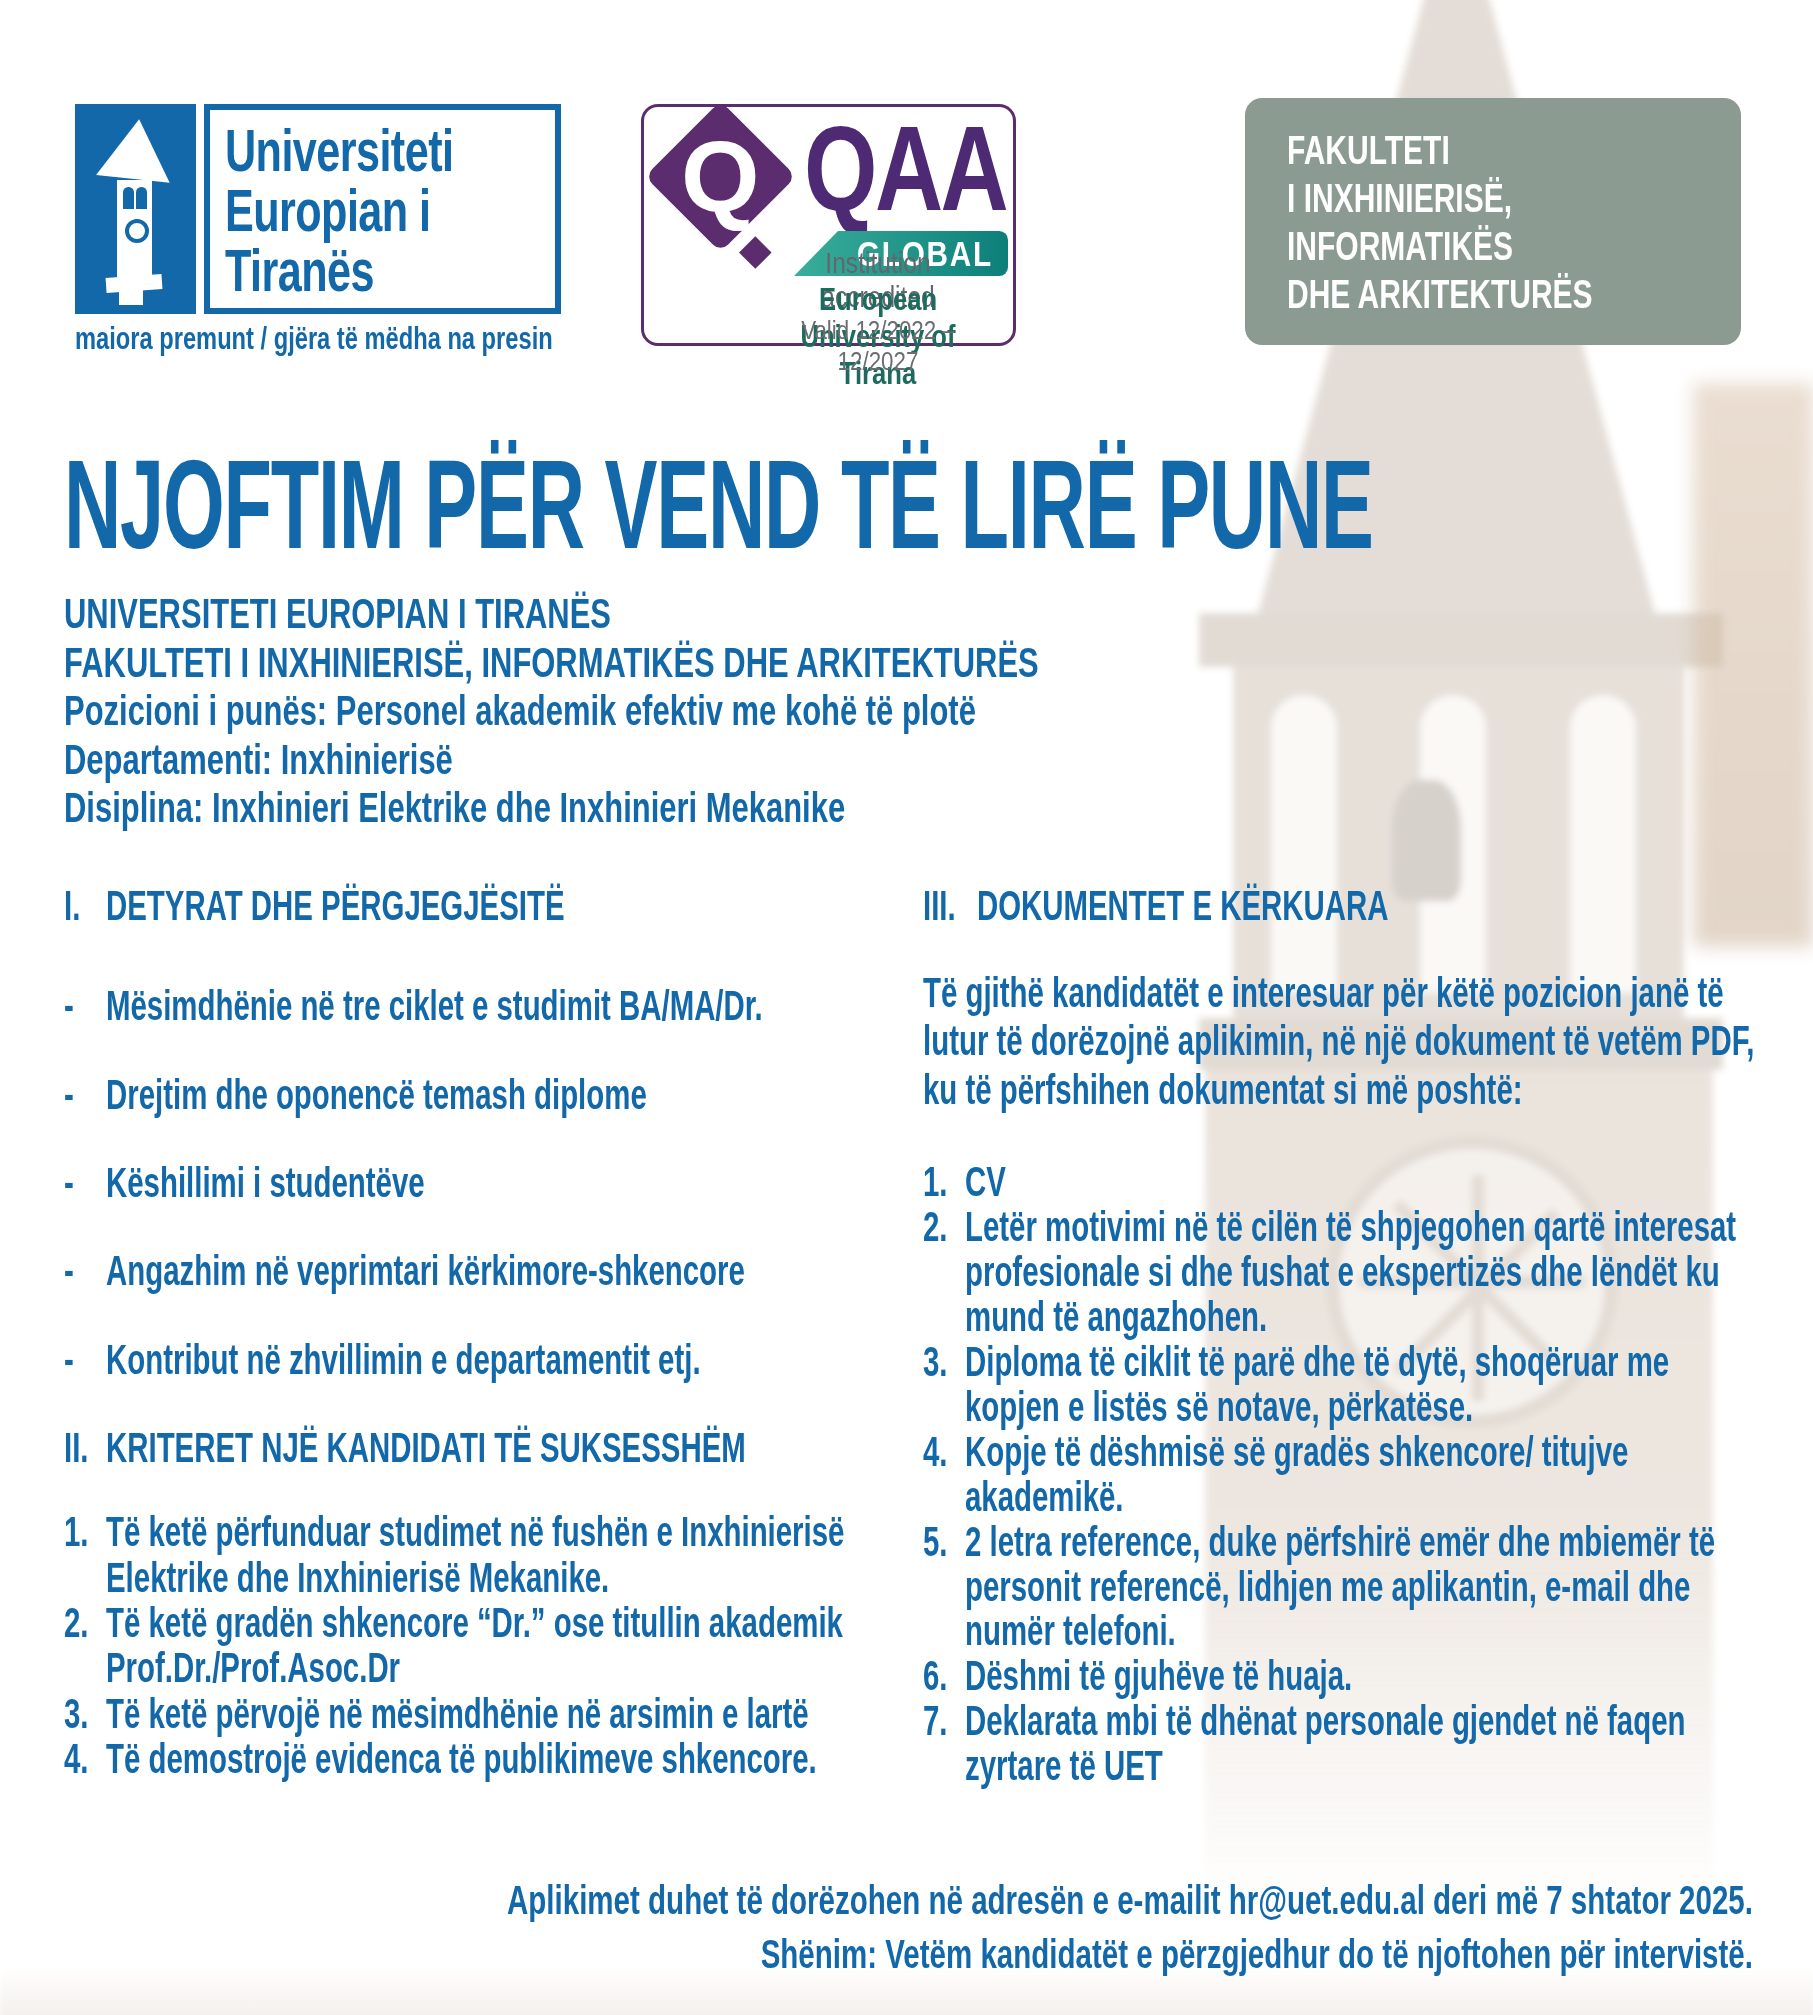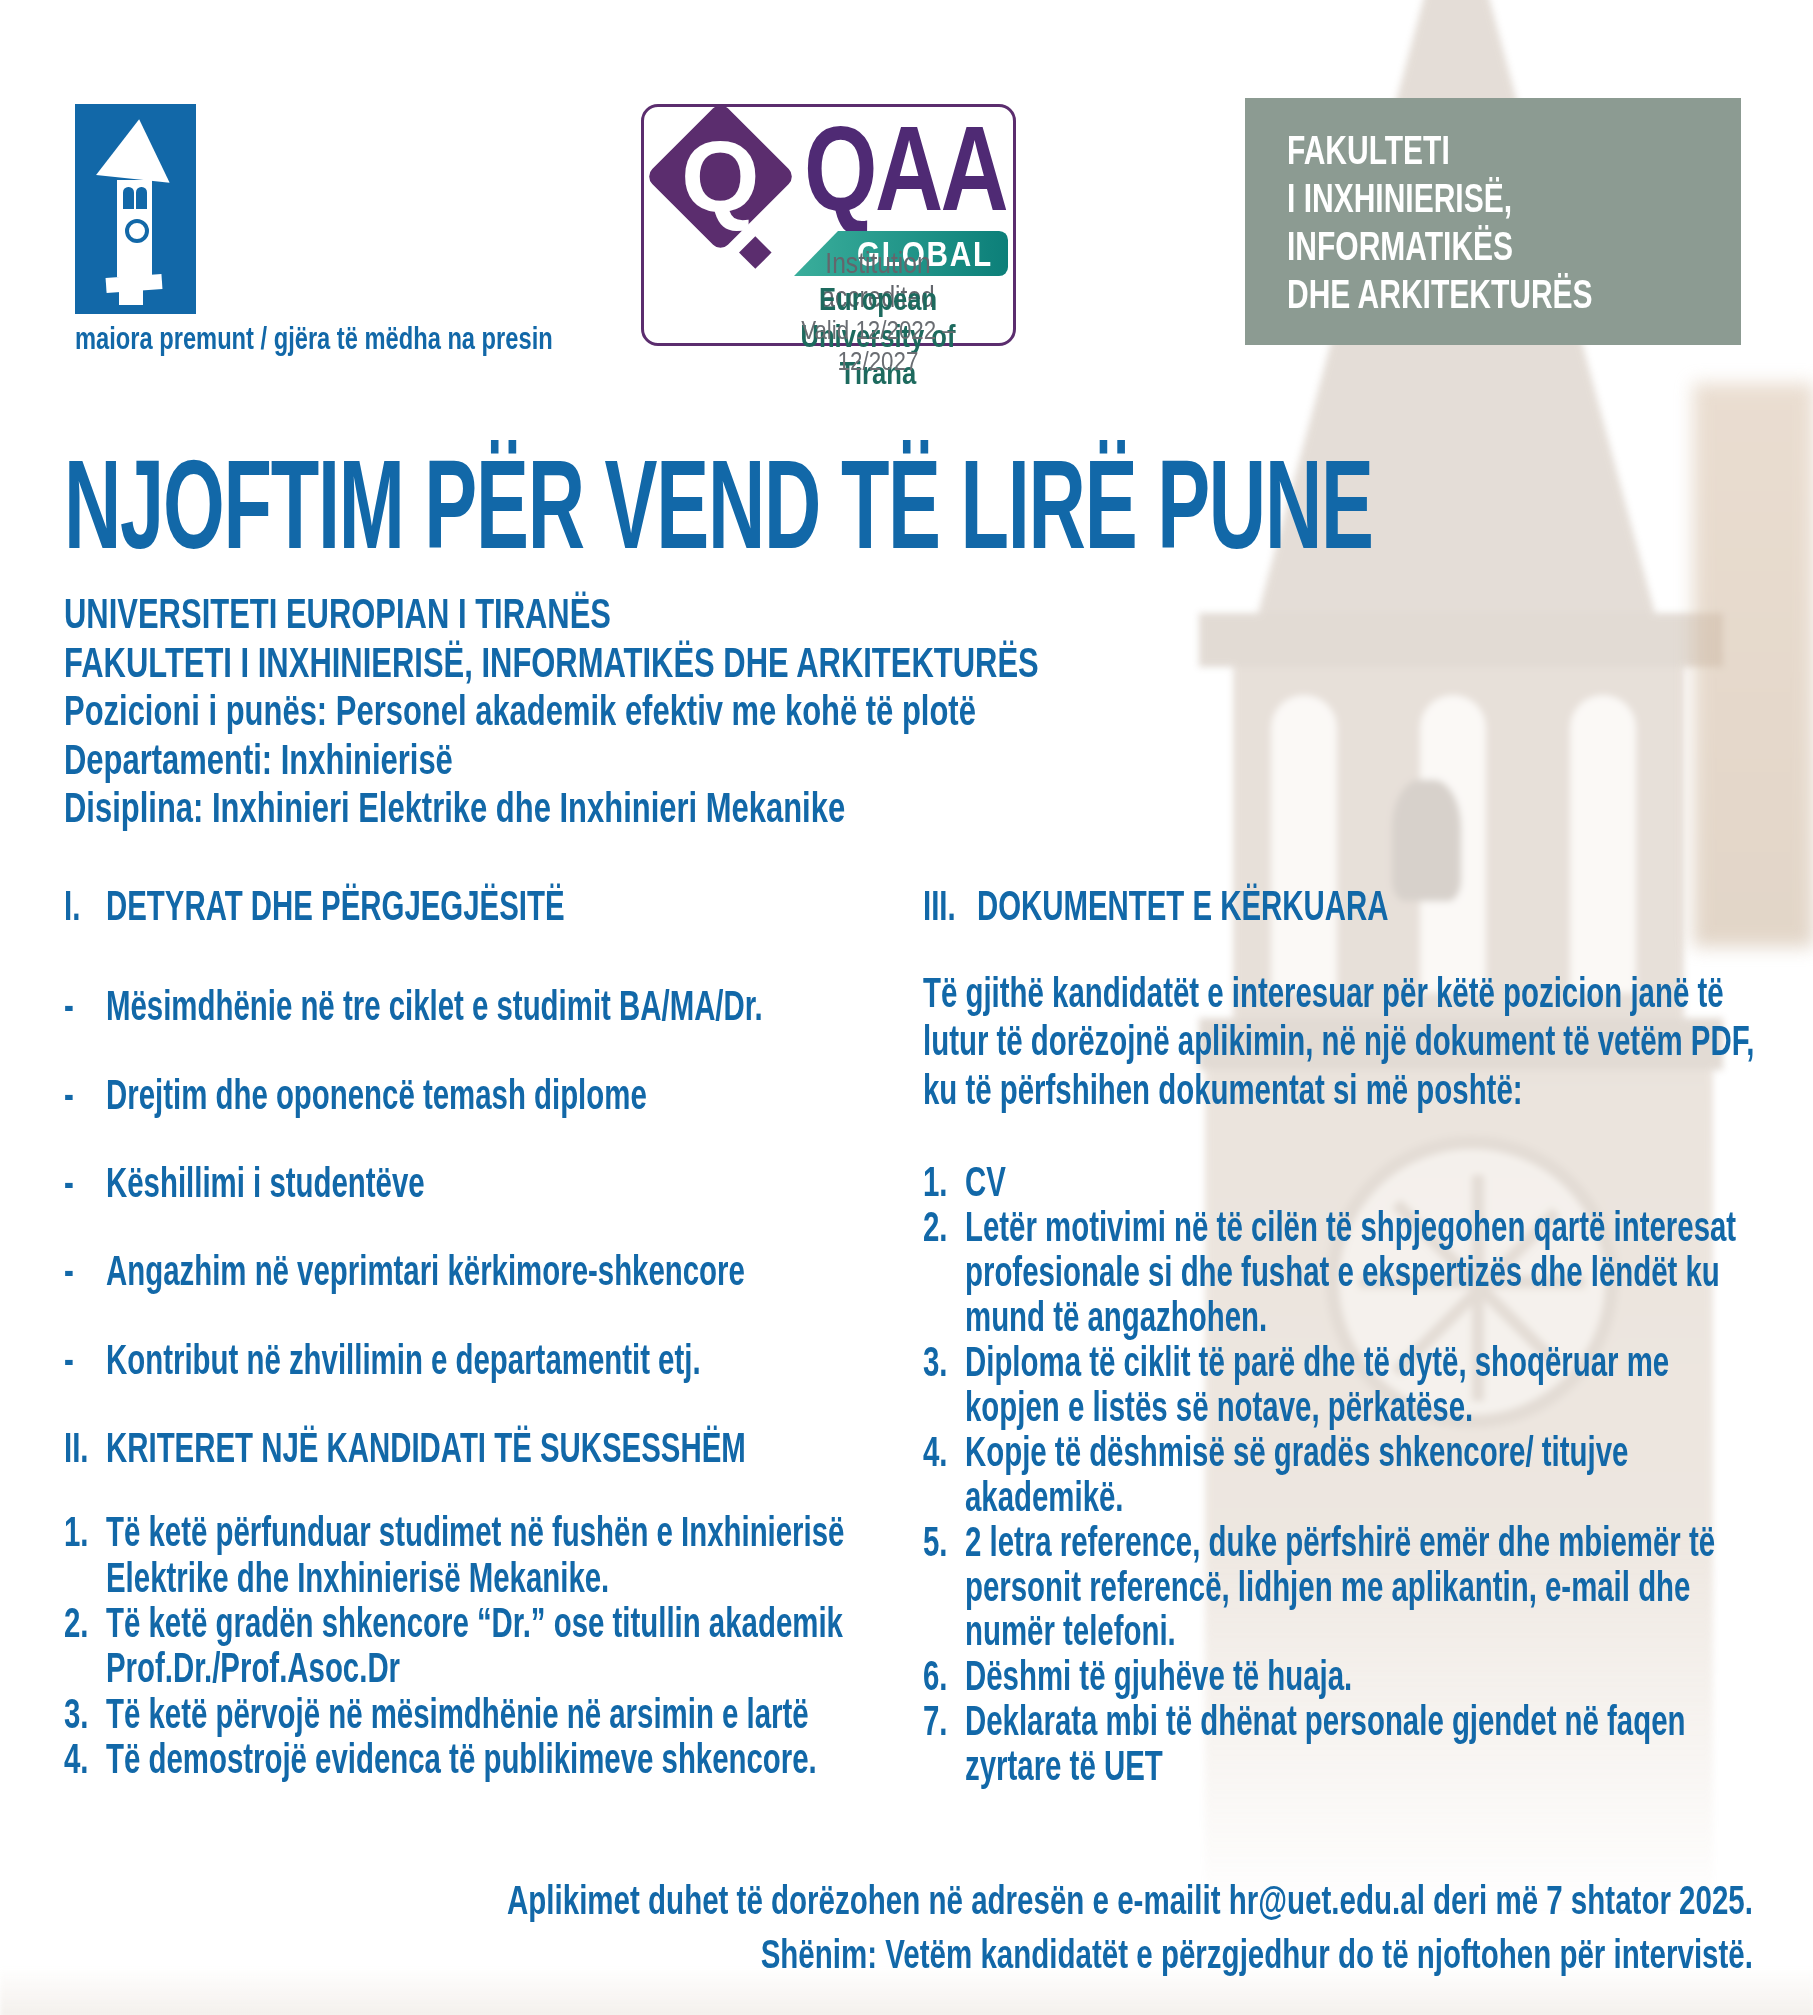--- a/index.html
+++ b/index.html
@@ -61,21 +61,21 @@
     background:linear-gradient(90deg,#3aae9b 0%,#0c7f79 100%);
     clip-path:polygon(44px 0,100% 0,100% 100%,0 100%);border-radius:0 8.9px 8.9px 0;
     display:flex;align-items:center;justify-content:flex-end;padding-right:15.3px;box-sizing:border-box;}
   .global-text{color:#ffffff;font-size:35px;font-weight:bold;letter-spacing:2px;transform:scaleX(.85);transform-origin:100% 50%;}
   .qaa-l1{position:absolute;left:105px;top:136px;width:258px;text-align:center;font-size:30px;color:#63666c;transform:scaleX(.82);}
   .qaa-l2{position:absolute;left:97px;top:172px;width:274px;text-align:center;font-size:32px;font-weight:bold;color:#1d6a5e;transform:scaleX(.80);}
   .qaa-l3{position:absolute;left:105px;top:206px;width:258px;text-align:center;font-size:26.6px;color:#6a6d72;transform:scaleX(.84);}
   
   .qaa-l1{top:139px;} .qaa-l2{top:174px;} .qaa-l3{top:208px;}
   
-  .sagebox{position:absolute;left:1245px;top:98px;width:496px;height:247px;background:#8c9b92;z-index:2;}
+  .sagebox{position:absolute;left:1245px;top:98px;width:496px;height:247px;background:#8c9b92;z-index:2;border-radius:17px;}
   .sage-text{position:absolute;left:42px;top:28px;width:605px;font-size:40px;line-height:1.2;
     font-weight:bold;color:#ffffff;transform:scaleX(.75);}
   .sage-text div{white-space:nowrap;}
   
   .title{position:absolute;left:64px;top:432px;width:2378px;font-size:126px;font-weight:bold;
     color:#1268a8;letter-spacing:-2px;transform:scaleX(.63);white-space:nowrap;z-index:2;}
   
   .intro{position:absolute;left:64px;top:589px;width:1370px;font-size:43px;line-height:1.13;
     font-weight:bold;color:#1268a8;transform:scaleX(.72);z-index:2;}
   .intro div{white-space:nowrap;}
@@ -129,20 +129,27 @@
     <div class="band-bottom"></div>
   </div>
 
   <div class="logo-mark">
     <span>
       <span class="lm-roof"></span><span class="lm-body"></span>
       <span class="lm-win1"></span><span class="lm-win2"></span>
       <span class="lm-oc"></span><span class="lm-base"></span><span class="lm-foot"></span>
     </span>
   </div>
+  <div class="logo-box">
+    <div class="logo-name cx">
+      <div>Universiteti</div>
+      <div>Europian i</div>
+      <div>Tiranës</div>
+    </div>
+  </div>
   <div class="logo-tagline cx">maiora premunt / gjëra të mëdha na presin</div>
 
   <div class="qaa">
     <div class="q-diamond">
       <span class="q-glyph">Q</span>
     </div>
     <div class="q-tail"></div>
     <div class="qaa-word cx">QAA</div>
     <div class="global-banner">
       <span class="global-text">GLOBAL</span>

